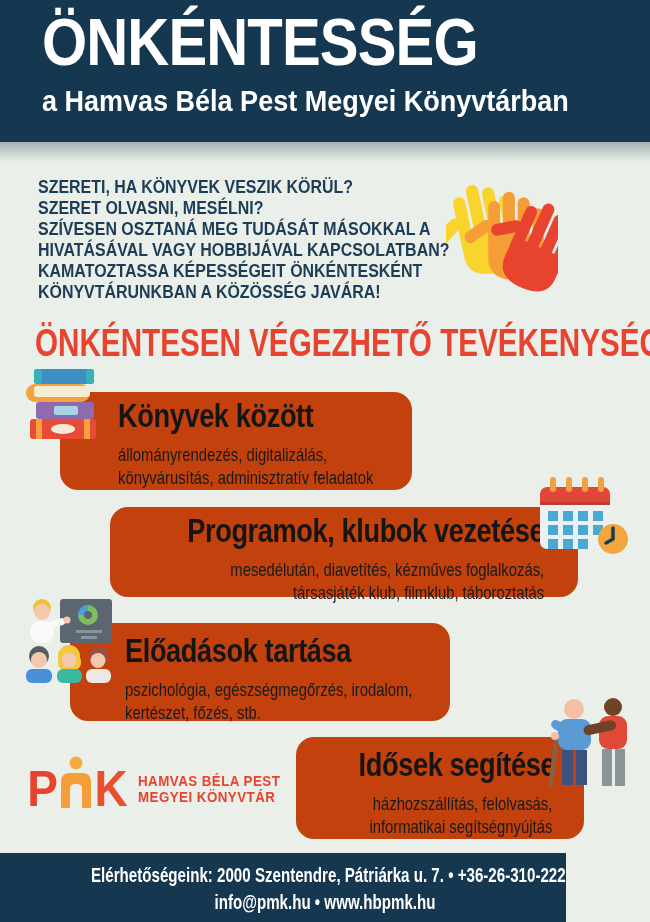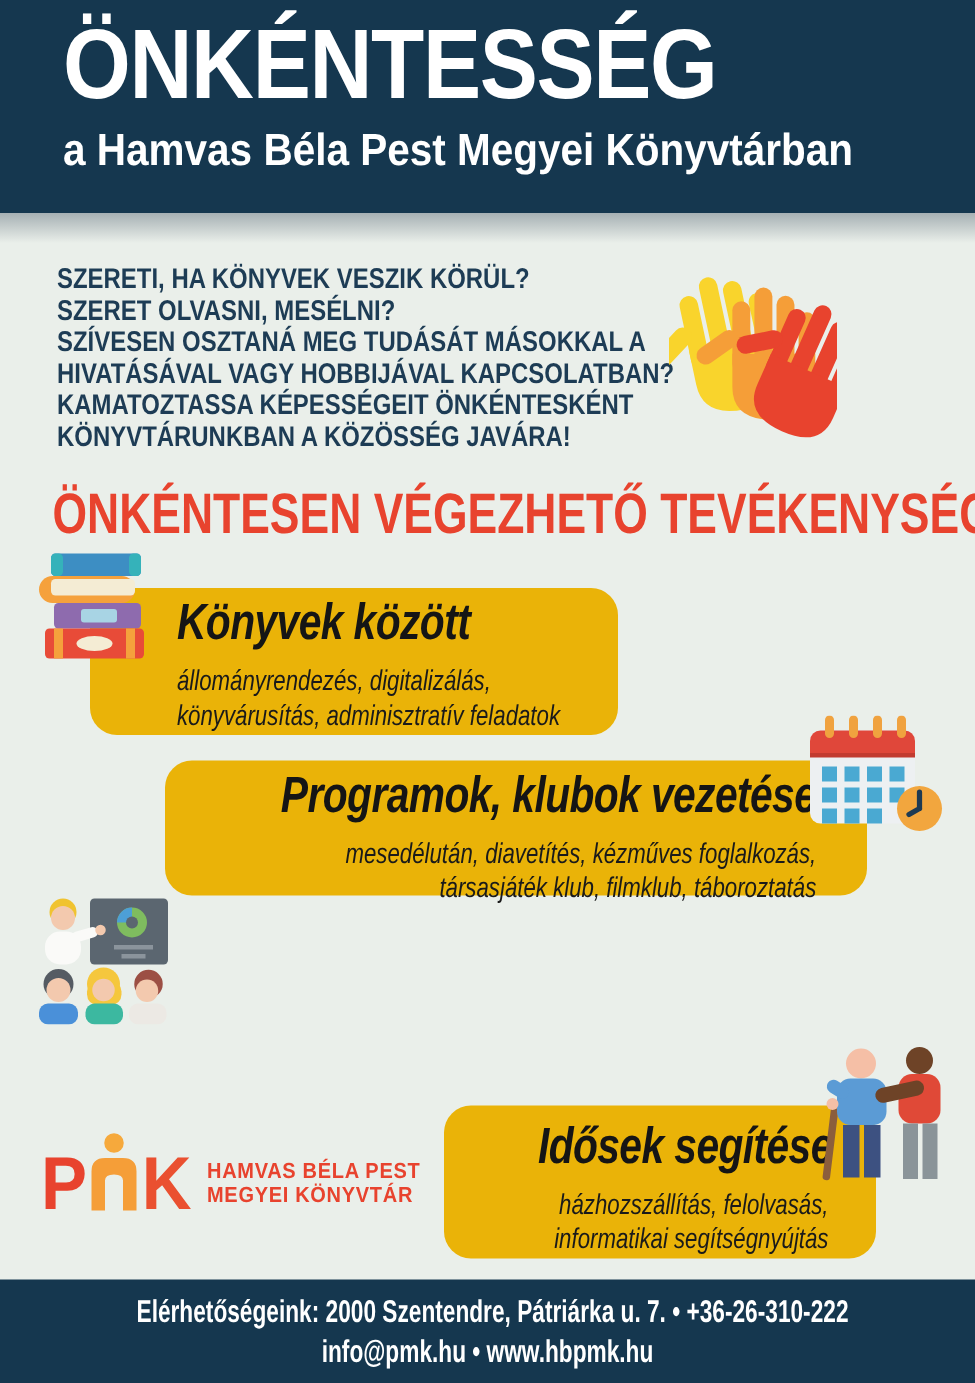--- a/index.html
+++ b/index.html
@@ -18,21 +18,21 @@
   
   .questions{position:absolute;left:38px;top:176px;color:#1D3C55;font-weight:bold;
              font-size:19px;line-height:21px;transform:scaleX(.84);transform-origin:left top;
              white-space:nowrap;}
 
   
   .sec{position:absolute;left:35px;top:322px;color:#E8432E;font-size:38px;font-weight:bold;
        transform:scaleX(.78);transform-origin:left top;white-space:nowrap;letter-spacing:0;}
 
   
-  .card{position:absolute;background:#eab308;border-radius:18px;font-style:italic;}
+  .card{position:absolute;background:#c2410c;border-radius:18px;}
   .card1{left:60px;top:392px;width:352px;height:98px;}
   .card2{left:110px;top:507px;width:468px;height:90px;}
   .card3{left:70px;top:623px;width:380px;height:98px;}
   .card4{left:296px;top:737px;width:288px;height:102px;}
   .ct{font-size:34px;font-weight:bold;color:#151515;letter-spacing:-.5px;white-space:nowrap;}
   .cd{font-size:19px;color:#1a1a1a;line-height:23px;white-space:nowrap;}
   .oxl{transform:scaleX(.8);transform-origin:left top;}
   .oxr{transform:scaleX(.8);transform-origin:right top;}
   .oxc{transform:scaleX(.8);transform-origin:center top;}
   .dxl{transform:scaleX(.78);transform-origin:left top;}
@@ -54,21 +54,21 @@
   
   .logo{position:absolute;left:26px;top:758px;display:flex;align-items:flex-start;}
   .logo-letters{display:flex;align-items:flex-end;height:56px;}
   .lp{font-size:50px;font-weight:bold;color:#E8432E;line-height:50px;transform:scaleX(.92);}
   .lk{font-size:50px;font-weight:bold;color:#EA5030;line-height:50px;transform:scaleX(.92);}
   .logo-name{margin-left:9px;padding-top:16px;color:#E8432E;font-weight:bold;font-size:14.5px;
              line-height:15.5px;letter-spacing:.5px;transform:scaleX(.92);transform-origin:left top;
              white-space:nowrap;}
 
   
-  .ftr{position:absolute;left:0;top:853px;width:650px;height:69px;background:#15374F;color:#fff;}
+  .ftr{position:absolute;left:0;top:853px;width:566px;height:69px;background:#15374F;color:#fff;}
   .fline{position:absolute;left:0;width:650px;text-align:center;font-size:21px;font-weight:bold;
          transform:scaleX(.72);transform-origin:center top;white-space:nowrap;}
   .f1{top:10px;} .f2{top:37px;}
 </style>
 </head>
 <body>
 
 <div class="poster">
 
   <div class="hdr"></div>
@@ -159,20 +159,29 @@
           <rect x="55" y="48" width="10" height="10"></rect>
         <rect x="10" y="62" width="10" height="10"></rect>
           <rect x="25" y="62" width="10" height="10"></rect>
         <rect x="40" y="62" width="10" height="10"></rect>
       </g>
       <circle cx="75" cy="62" r="15" fill="#F2A63E"></circle>
       <path d="M75 62 L75 51 M75 62 L68 66" stroke="#1E3A52" stroke-width="3.5" stroke-linecap="round" fill="none"></path>
     </svg>
   </div>
 
+  <div class="card card3">
+    <div class="c-left" style="left:55px;top:8px;">
+      <div class="ct oxl">Előadások tartása</div>
+      <div class="cd dxl c-desc">
+        <div>pszichológia, egészségmegőrzés, irodalom,</div>
+        <div>kertészet, főzés, stb.</div>
+      </div>
+    </div>
+  </div>
   <div class="icon i-pres">
     <svg width="88" height="86" viewBox="0 0 88 86">
       <rect x="34" y="2" width="52" height="44" rx="3" fill="#5B6670"></rect>
       <circle cx="62" cy="18" r="10" fill="#7FBC5F"></circle>
       <path d="M62 18 L62 8 A10 10 0 0 0 52 18 Z" fill="#4D9FD6"></path>
       <circle cx="62" cy="18" r="4" fill="#5B6670"></circle>
       <rect x="50" y="33" width="26" height="3" fill="#8B949C"></rect>
       <rect x="55" y="39" width="16" height="3" fill="#8B949C"></rect>
       <circle cx="16" cy="11" r="9" fill="#F0C330"></circle>
       <circle cx="16" cy="15" r="8" fill="#F3C9AE"></circle>

